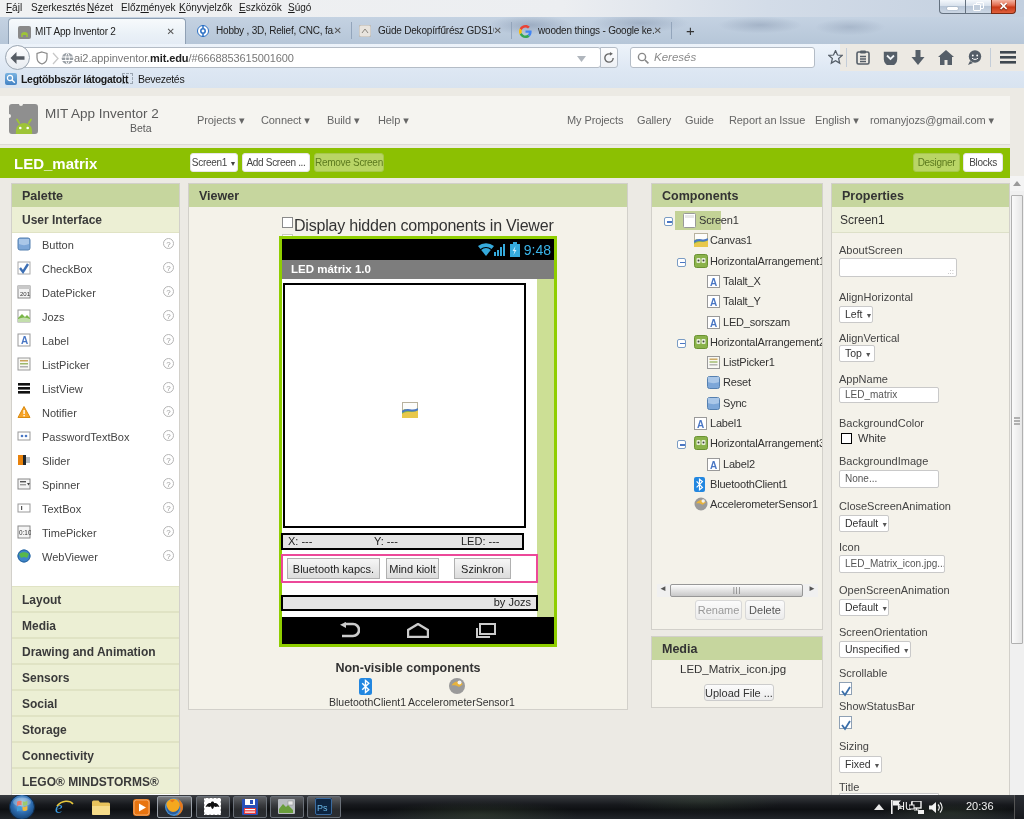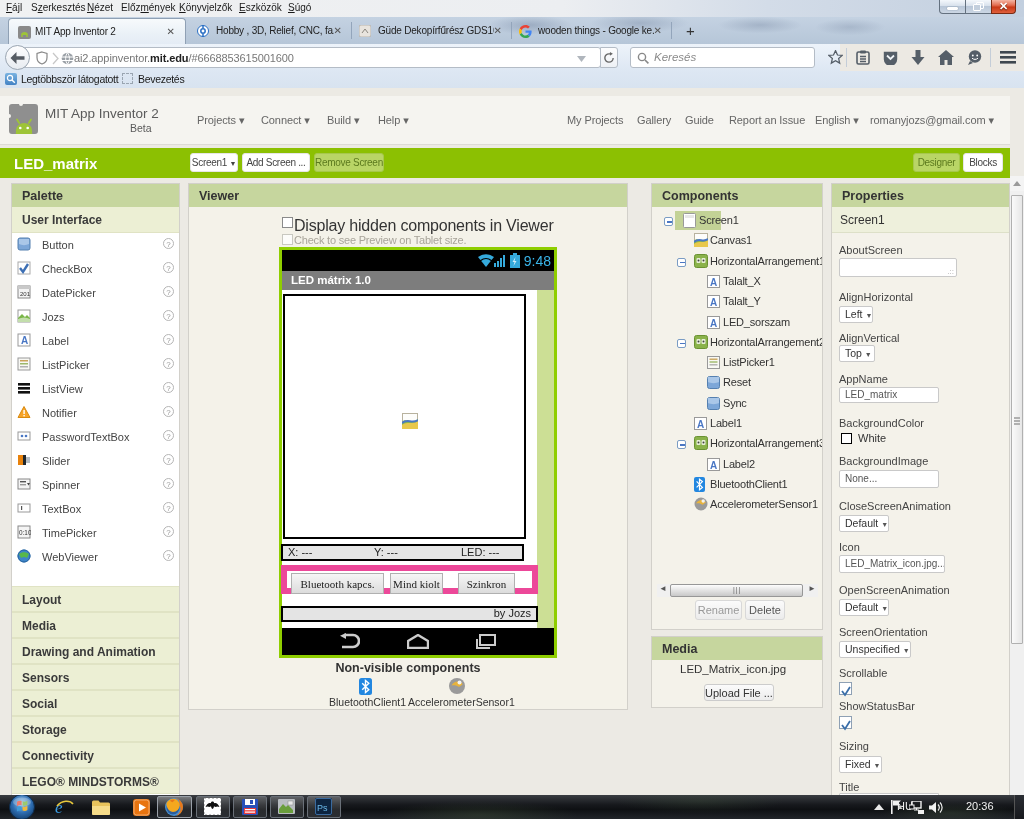--- a/index.html
+++ b/index.html
@@ -227,21 +227,21 @@
     </svg>
 </div>
 
 <div class="abs" id="bookbar">
   <div style="position:absolute;left:5px;top:2px;width:12px;height:12px;border-radius:2px;background:linear-gradient(#7ab3e0,#4382c4);">
       <svg width="10" height="10" style="position:absolute;left:1px;top:1px;" viewBox="0 0 10 10">
         <circle cx="4" cy="4" r="2.6" fill="none" stroke="#fff" stroke-width="1.2"></circle>
         <path d="M6 6l2.8 2.8" stroke="#fff" stroke-width="1.4"></path>
       </svg>
     </div>
-  <span style="position:absolute;left:21px;top:2px;">Legtöbbször látogatott</span>
+  <span style="position:absolute;left:21px;top:2px;font-weight:bold;">Legtöbbször látogatott</span>
   <div style="position:absolute;left:122px;top:2px;width:11px;height:11px;border:1px dashed #9aa5b1;"></div>
   <span style="position:absolute;left:138px;top:2px;">Bevezetés</span>
 </div>
 
 <div class="abs" id="page">
   <div class="abs" id="aihead">
     <svg width="32" height="33" style="position:absolute;left:8px;top:7px;" viewBox="0 0 32 33">
       <path d="M5 1h6a2 2 0 0 0 2 2 2 2 0 0 0 2-2h12a3 3 0 0 1 3 3v24a3 3 0 0 1-3 3H4a3 3 0 0 1-3-3V15a2 2 0 0 0 2-2 2 2 0 0 0-2-2V4a3 3 0 0 1 3-3z" fill="#8f8f8f"></path>
       <g fill="#9ec438">
         <path d="M16 20c4.2 0 7.6 2.9 8 7.2l0.2 3.8H7.8L8 27.2C8.4 22.9 11.8 20 16 20z"></path>
@@ -410,21 +410,21 @@
     <div class="sechead">Connectivity</div>
     <div class="sechead">LEGO® MINDSTORMS®</div>
   </div>
   <div class="panel" id="viewer">
     <div class="phead">Viewer</div>
     <div style="position:absolute;left:93px;top:33px;width:11px;height:11px;background:#fff;border:1px solid #8a8a8a;"></div>
     <span style="position:absolute;left:105px;top:33px;font-size:16px;letter-spacing:-0.2px;color:#333;">Display hidden components in Viewer</span>
     <div style="position:absolute;left:93px;top:50px;width:11px;height:11px;background:#fcfcfa;border:1px solid #c8c8c0;"></div>
     <span style="position:absolute;left:105px;top:50px;font-size:11px;letter-spacing:-0.2px;color:#a8a49a;">Check to see Preview on Tablet size.</span>
 
-    <div style="position:absolute;left:90px;top:63px;width:278px;height:411px;background:#8fce00;">
+    <div style="position:absolute;left:90px;top:52px;width:278px;height:411px;background:#8fce00;">
       <div style="position:absolute;left:3px;top:3px;width:272px;height:405px;background:#fff;">
 
         <div style="position:absolute;left:0;top:0;width:100%;height:21px;background:#000;">
           <svg width="16" height="13" style="position:absolute;right:60px;top:4px;" viewBox="0 0 16 13">
               <path d="M0 3a13 13 0 0 1 16 0l-2.4 3a9 9 0 0 0-11.2 0z" fill="#35aadc"></path>
               <path d="M3.2 7a7 7 0 0 1 9.6 0L8 13z" fill="#35aadc"></path>
             </svg>
           <svg width="13" height="13" style="position:absolute;right:47px;top:4px;">
               <rect x="0" y="9" width="2" height="4" fill="#35aadc"></rect>
               <rect x="3" y="7" width="2" height="6" fill="#35aadc"></rect>
@@ -454,21 +454,21 @@
                 <path d="M0 10c5-5 10 1 16-3" stroke="#4a77c4" stroke-width="2" fill="none"></path>
               </svg>
           </div>
 
           <div style="position:absolute;left:-1px;top:254px;width:243px;height:17px;background:#e4e4e4;border:2px solid #000;font-size:11px;color:#222;">
             <span style="position:absolute;left:5px;top:0px;">X: ---</span>
             <span style="position:absolute;left:91px;top:0px;">Y: ---</span>
             <span style="position:absolute;left:178px;top:0px;">LED: ---</span>
           </div>
 
-          <div style="position:absolute;left:-1px;top:275px;width:257px;height:29px;background:#fff;border:6px solid #ec4899;font-family:Liberation Serif, serif;">
+          <div style="position:absolute;left:-1px;top:275px;width:257px;height:29px;background:#fff;border:2px solid #ec4899;">
             <div style="position:absolute;left:4px;top:2px;width:93px;height:21px;background:linear-gradient(#f6f6f6,#dcdcdc);border:1px solid #b0b0b0;font-size:11px;color:#222;text-align:center;line-height:20px;">Bluetooth kapcs.</div>
             <div style="position:absolute;left:103px;top:2px;width:53px;height:21px;background:linear-gradient(#f6f6f6,#dcdcdc);border:1px solid #b0b0b0;font-size:11px;color:#222;text-align:center;line-height:20px;">Mind kiolt</div>
             <div style="position:absolute;left:171px;top:2px;width:57px;height:21px;background:linear-gradient(#f6f6f6,#dcdcdc);border:1px solid #b0b0b0;font-size:11px;color:#222;text-align:center;line-height:20px;">Szinkron</div>
           </div>
 
           <div style="position:absolute;left:-1px;top:316px;width:257px;height:16px;background:#e4e4e4;border:2px solid #000;font-size:11px;color:#222;">
             <span style="position:absolute;right:5px;top:-1px;">by Jozs</span>
           </div>
 
           <div style="position:absolute;left:0;top:338px;width:272px;height:27px;background:#000;">

